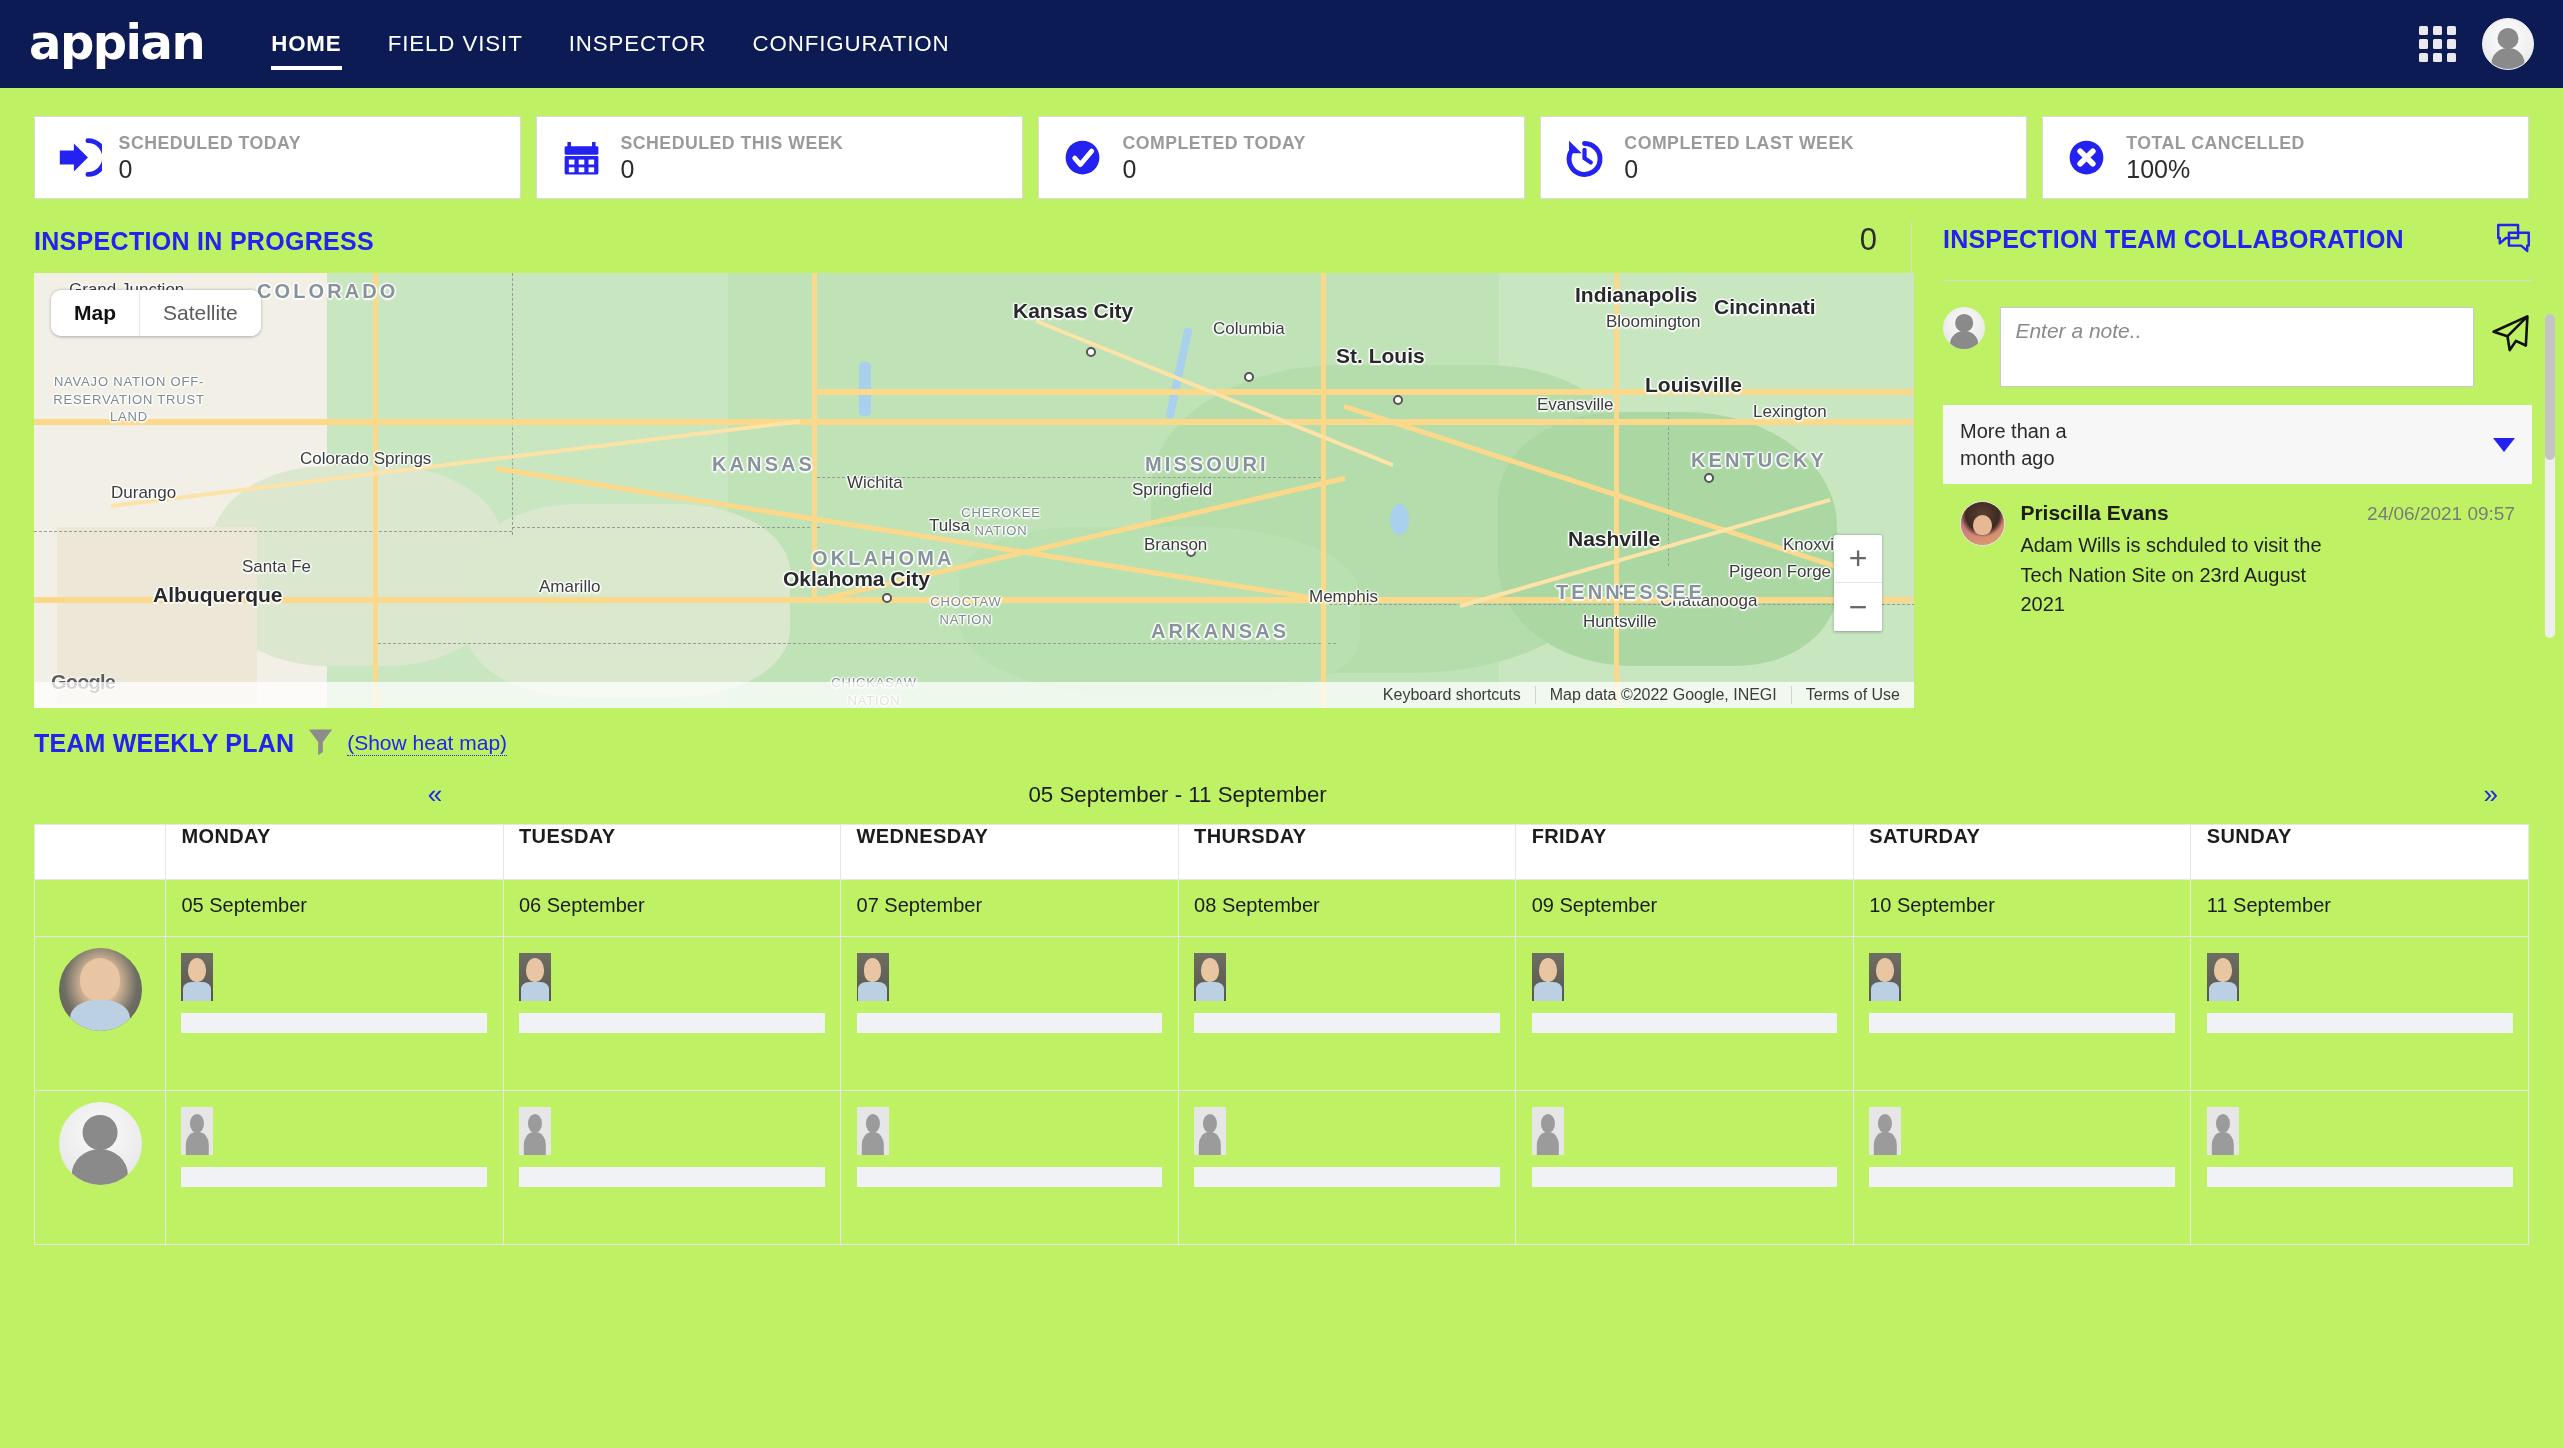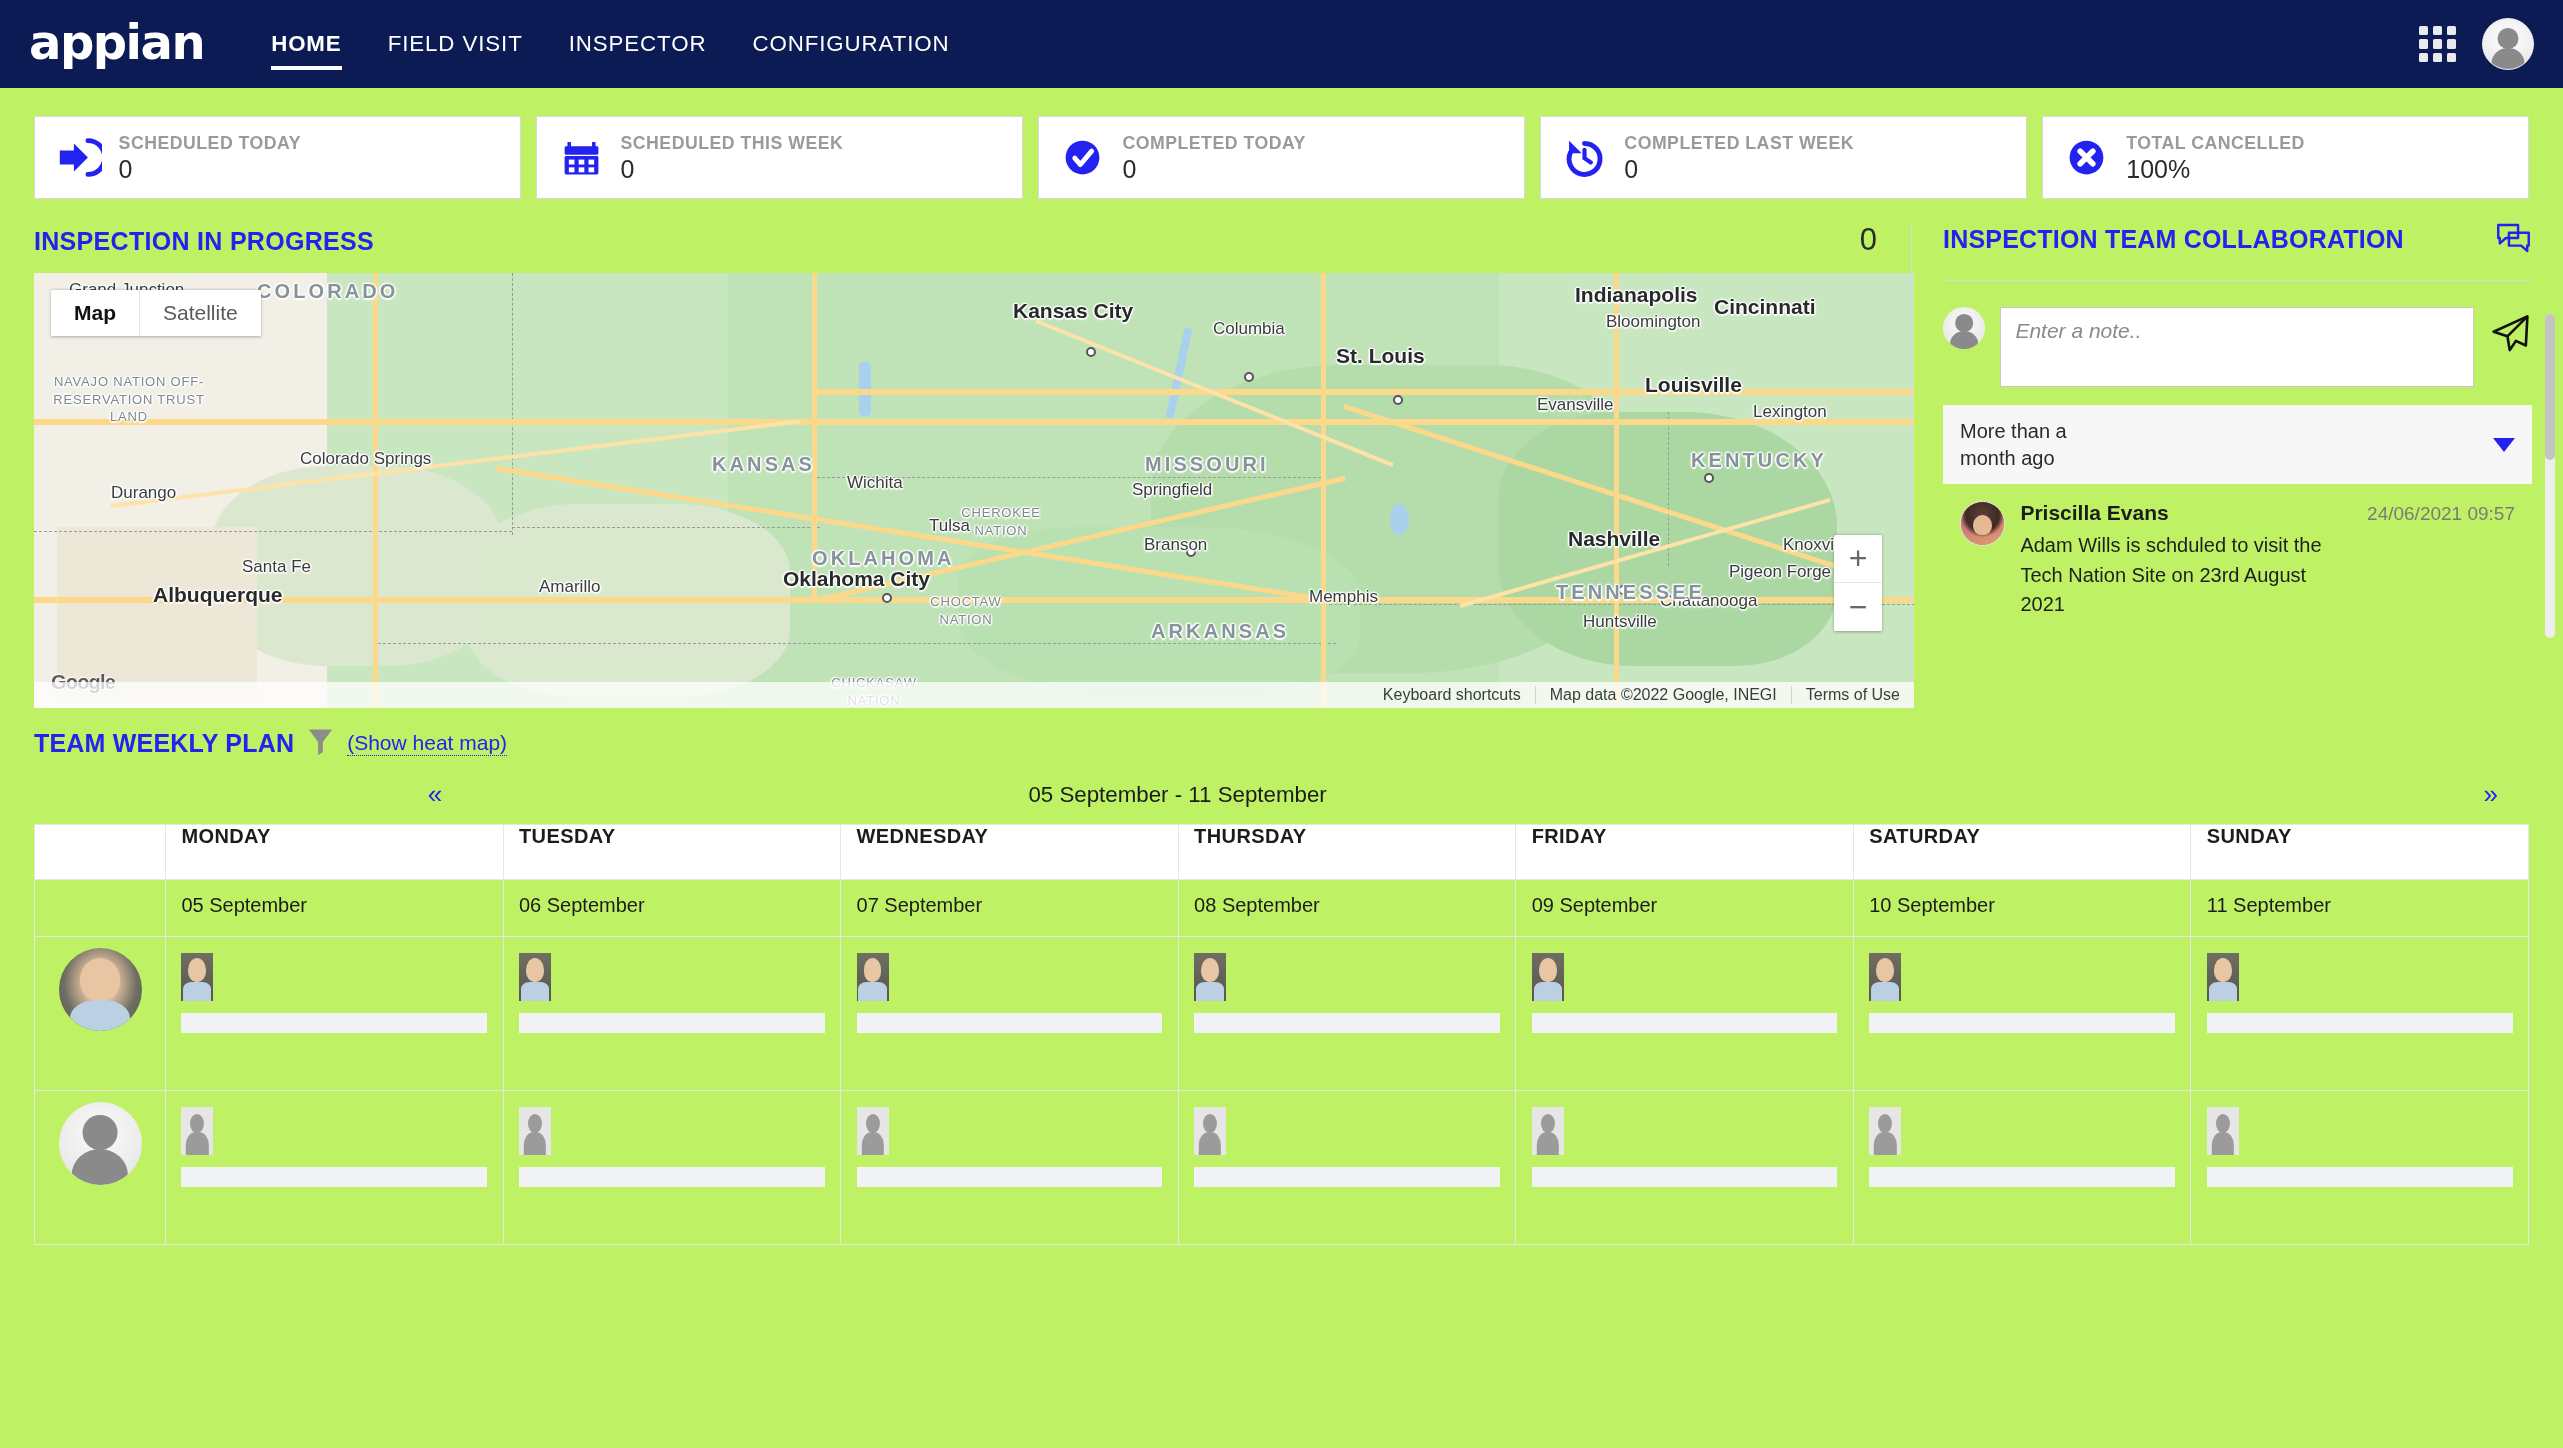--- a/index.html
+++ b/index.html
@@ -89,21 +89,21 @@
     font-family:"Liberation Sans", sans-serif;
   }
   .lbl-city   { font-size:21px; font-weight:700; color:#27292b; }
   .lbl-city-sm{ font-size:17px; font-weight:400; color:#3a3c3e; }
   .lbl-state  { font-size:20px; font-weight:700; letter-spacing:3.1px; color:#86939b; }
   .lbl-res    { font-size:13px; font-weight:400; letter-spacing:0.8px; color:#7d8a8f;text-align:center; }
   .water { position:absolute; background:#a9d0ec; }
 
   .maptype {
     position:absolute; left:17px; top:17px; display:flex; z-index:6;
-    box-shadow: 0 0.8px 3.1px rgba(0,0,0,.3); border-radius:1px; overflow:hidden;
+    box-shadow: 0 0.8px 3.1px rgba(0,0,0,.3); border-radius:10px; overflow:hidden;
   }
   .maptype div { background:#fff; padding:10.8px 23px; font-size:21px; color:#5a5a5a; cursor:pointer; }
   .maptype div.sel { color:#111; font-weight:700; border-right:0.8px solid #e6e6e6; }
 
   .zoomctl {
     position:absolute; right:32px; bottom:77px; width:48px; z-index:6;
     background:#fff; box-shadow:0 0.8px 3.1px rgba(0,0,0,.3); border-radius:1.5px;
   }
   .zoomctl div { height:48px; display:flex; align-items:center; justify-content:center;
                  font-size:32px; color:#666; cursor:pointer; }

